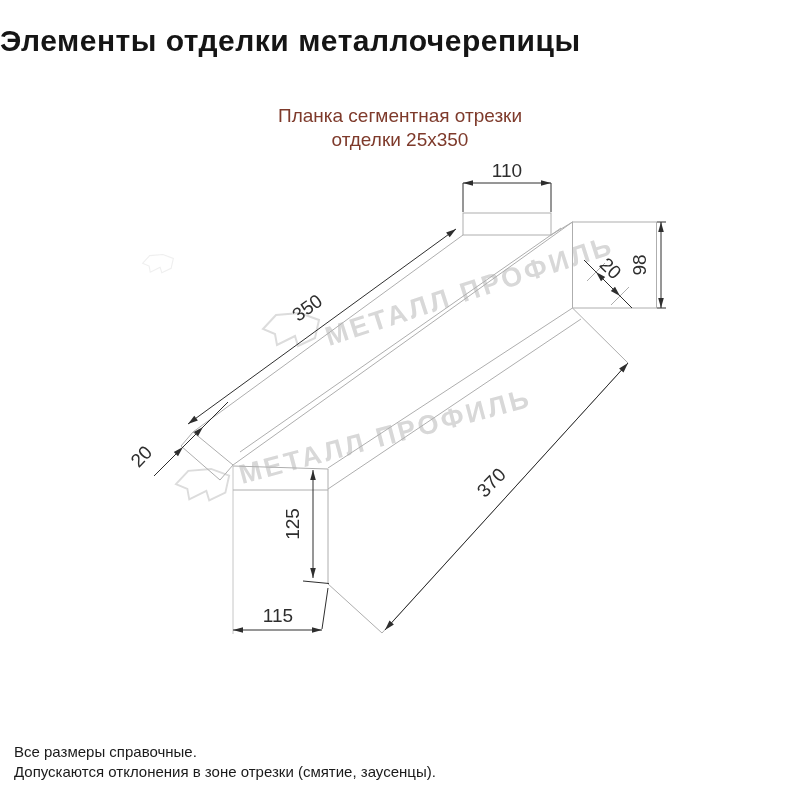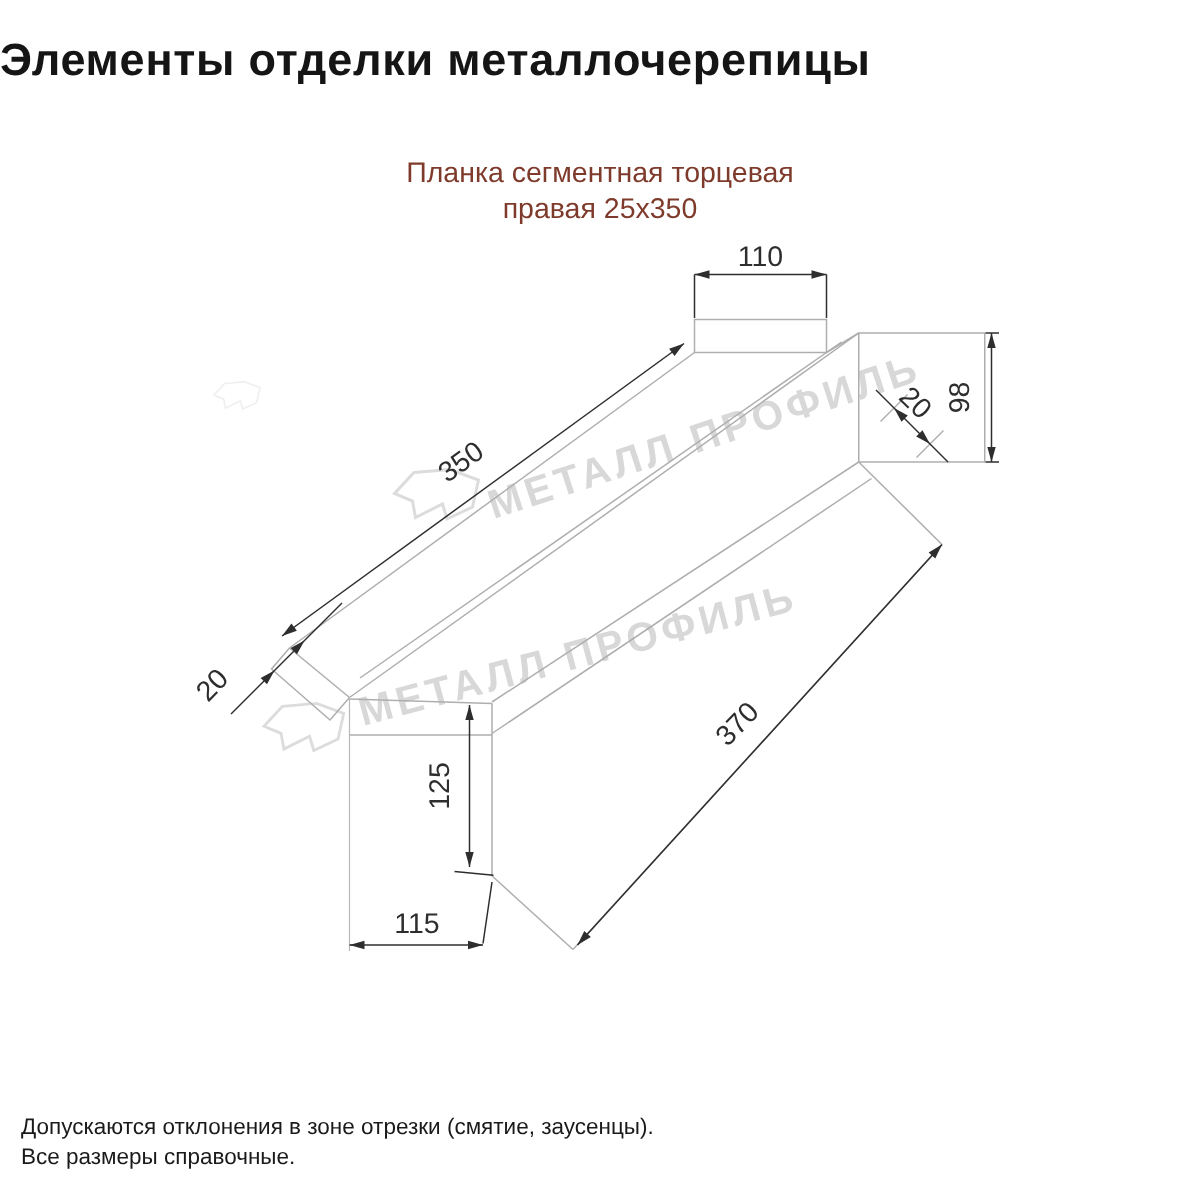--- a/index.html
+++ b/index.html
@@ -42,22 +42,22 @@
   .wm-logo{stroke:#dcdcdc;stroke-width:2;fill:none;}
 </style>
 </head>
 <body>
 
 <div class="page">
 
   <div class="title">Элементы отделки металлочерепицы</div>
 
   <div class="subtitle">
-    <div>Планка сегментная торцевая</div>
-    <div>правая 25х350</div>
+    <div>Планка сегментная отрезки</div>
+    <div>отделки 25х350</div>
   </div>
 
   <svg class="drawing" width="800" height="800" viewBox="0 0 800 800" xmlns="http://www.w3.org/2000/svg">
 
     <g opacity="0.45">
       <path class="wm-logo" transform="translate(142,254) scale(0.55)" d="M1 17 L14 3 L38 1 L57 8 L53 26 L36 34 L33 24 L15 33 L13 22 Z"></path>
     </g>
     <g>
       <path class="wm-logo" transform="translate(262,312)" d="M1 17 L14 3 L38 1 L57 8 L53 26 L36 34 L33 24 L15 33 L13 22 Z"></path>
       <text class="wm-text" transform="translate(329,346) rotate(-18)">МЕТАЛЛ ПРОФИЛЬ</text>
@@ -141,17 +141,17 @@
       <text class="dim-text" x="278" y="622" text-anchor="middle">115</text>
 
       <line class="dim" x1="385" y1="630" x2="628" y2="363"></line>
       <polygon class="dim-arrow" points="628,363 623.5,372.4 619.1,368.4"></polygon>
       <polygon class="dim-arrow" points="385,630 393.9,624.6 389.5,620.6"></polygon>
       <text class="dim-text" transform="translate(496,487) rotate(-46)" text-anchor="middle">370</text>
     </g>
   </svg>
 
   <div class="footer">
+    <div>Все размеры справочные.</div>
     <div>Допускаются отклонения в зоне отрезки (смятие, заусенцы).</div>
-    <div>Все размеры справочные.</div>
   </div>
 
 </div>
 
 </body></html>

